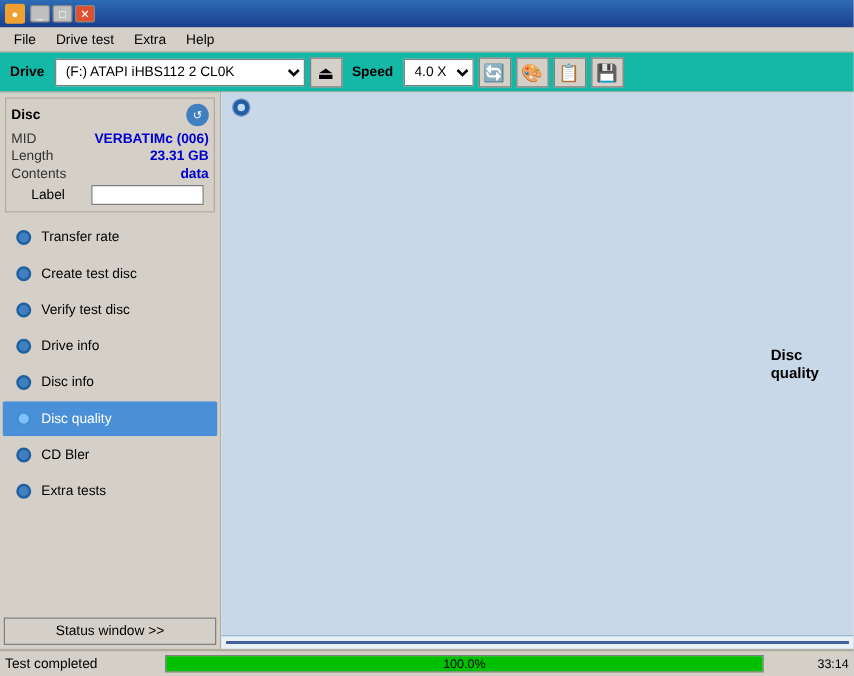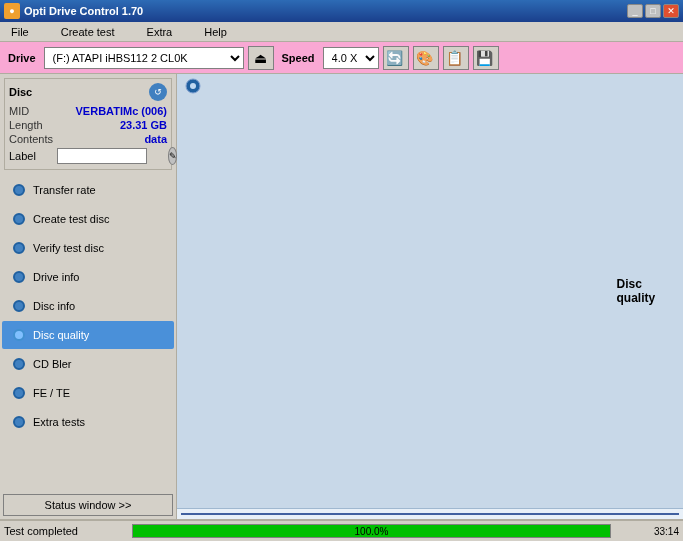--- a/index.html
+++ b/index.html
@@ -21,28 +21,28 @@
     .titlebar-btn { width: 16px; height: 14px; background: #c0c0c0; border: 1px solid #888; border-radius: 2px; display: flex; align-items: center; justify-content: center; font-size: 9px; cursor: pointer; }
     .titlebar-btn.close { background: #e05030; color: white; }
 
     
     .menubar {
       background: #d4d0c8;
       height: 20px;
       display: flex;
       align-items: center;
       padding: 0 4px;
-      gap: 18px;
+      gap: 2px;
       border-bottom: 1px solid #b0aca0;
     }
     .menu-item { padding: 2px 6px; cursor: pointer; border: 1px solid transparent; }
 
     
     .toolbar {
-      background: #f9a8d4;
+      background: #14b8a6;
       height: 32px;
       display: flex;
       align-items: center;
       padding: 2px 4px;
       gap: 4px;
       border-bottom: 1px solid #b0aca0;
     }
     .toolbar-label { font-weight: bold; padding: 0 4px; }
     .toolbar-drive-select-wrapper { position: relative; display: inline-flex; align-items: flex-start; }
     .toolbar-icon-btn { width: 26px; height: 24px; background: #d4d0c8; border: 1px solid #808080; display: flex; align-items: center; justify-content: center; cursor: pointer; font-size: 14px; }
@@ -73,21 +73,21 @@
     .disc-header {
       display: flex;
       align-items: center;
       justify-content: space-between;
       margin-bottom: 4px;
     }
     .disc-header-label { font-weight: bold; font-size: 11px; }
     .disc-info-row { display: flex; justify-content: space-between; margin-bottom: 2px; }
     .disc-info-label { color: #333; }
     .disc-info-value { color: #0000cc; font-weight: bold; }
-    .disc-label-row { display: flex; align-items: center; gap: 21px; margin-top: 2px; }
+    .disc-label-row { display: flex; align-items: center; gap: 21px; margin-top: 2px; margin-left: 16px; }
     .disc-label-input { border: 1px solid #808080; background: white; height: 16px; width: 90px; }
 
     .sidebar-nav { flex: 1; display: flex; flex-direction: column; padding: 2px; }
     .sidebar-item {
       display: flex;
       align-items: center;
       gap: 6px;
       padding: 5px 8px;
       cursor: pointer;
       border: 1px solid transparent;
@@ -208,31 +208,30 @@
     .time-text { flex: 0 0 60px; text-align: right; font-size: 10px; }
 
     
     svg { width: 100%; height: 100%; }
   </style>
 </head>
 <body>
 
 <div class="titlebar">
   <div class="titlebar-icon">●</div>
-  <span class="titlebar-title">Opti Drive Control 1.70</span>
   <div class="titlebar-buttons">
     <div class="titlebar-btn">_</div>
     <div class="titlebar-btn">□</div>
     <div class="titlebar-btn close">✕</div>
   </div>
 </div>
 
 <div class="menubar">
   <span class="menu-item">File</span>
-  <span class="menu-item">Create test</span>
+  <span class="menu-item">Drive test</span>
   <span class="menu-item">Extra</span>
   <span class="menu-item">Help</span>
 </div>
 
 <div class="toolbar">
   <span class="toolbar-label">Drive</span>
   <div class="toolbar-drive-select-wrapper">
     <select style="min-width:200px; border:1px solid #808080; height:22px; background:white; padding:1px 4px;">
       <option>(F:)  ATAPI iHBS112  2 CL0K</option>
     </select>
@@ -317,26 +316,20 @@
         <div class="sidebar-item-icon">
           <div style="width:12px;height:12px;border-radius:50%;background:#80c0ff;border:2px solid #4090d0;"></div>
         </div>
         <span>Disc quality</span>
       </div>
       <div class="sidebar-item">
         <div class="sidebar-item-icon">
           <div style="width:12px;height:12px;border-radius:50%;background:#4080c0;border:2px solid #2060a0;"></div>
         </div>
         <span>CD Bler</span>
-      </div>
-      <div class="sidebar-item">
-        <div class="sidebar-item-icon">
-          <div style="width:12px;height:12px;border-radius:50%;background:#4080c0;border:2px solid #2060a0;"></div>
-        </div>
-        <span>FE / TE</span>
       </div>
       <div class="sidebar-item">
         <div class="sidebar-item-icon">
           <div style="width:12px;height:12px;border-radius:50%;background:#4080c0;border:2px solid #2060a0;"></div>
         </div>
         <span>Extra tests</span>
       </div>
     </div>
 
     <div class="status-window-btn">Status window &gt;&gt;</div>

